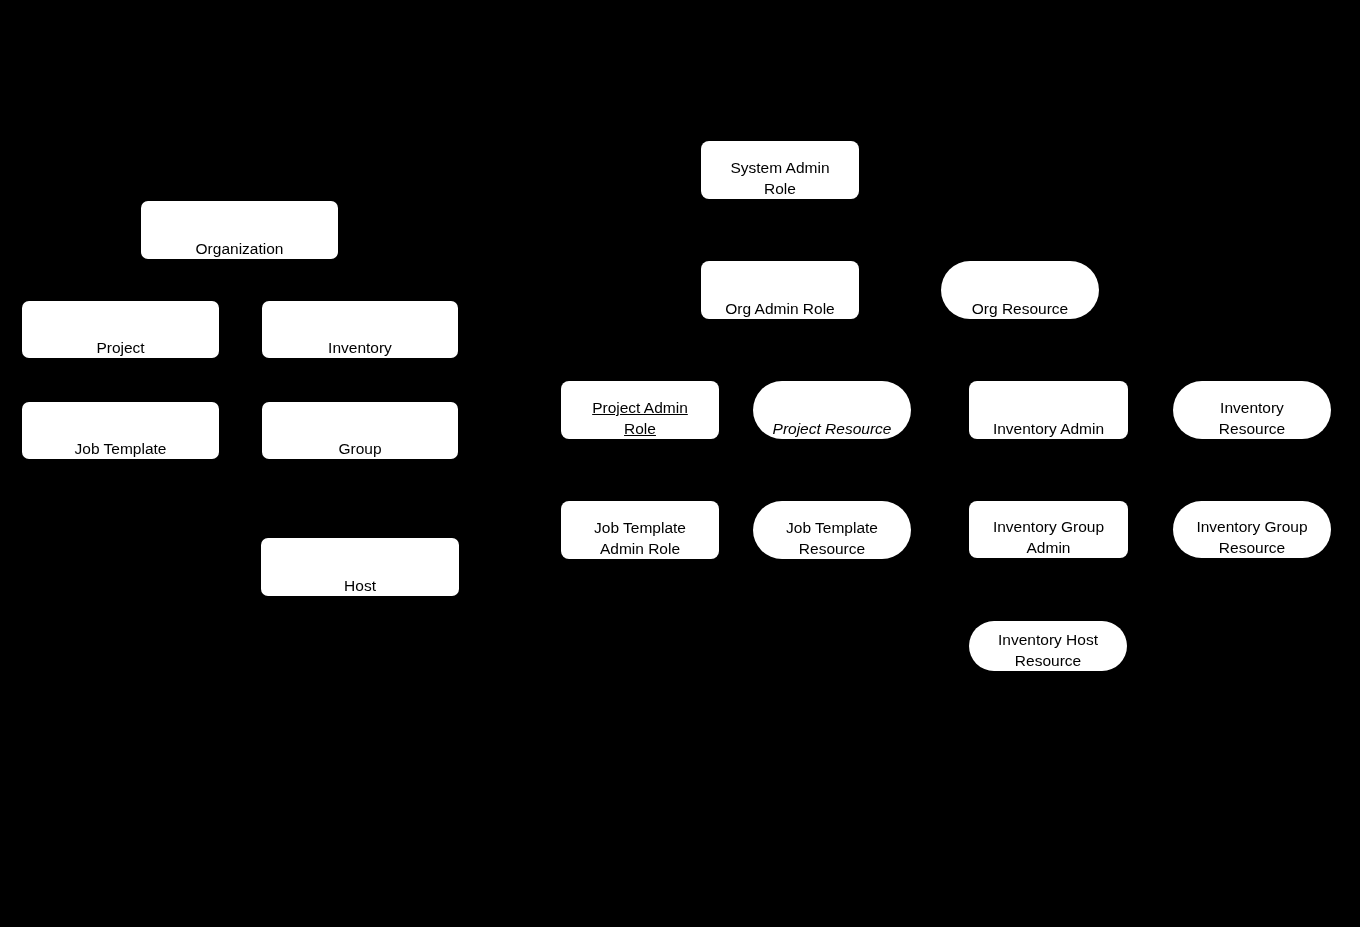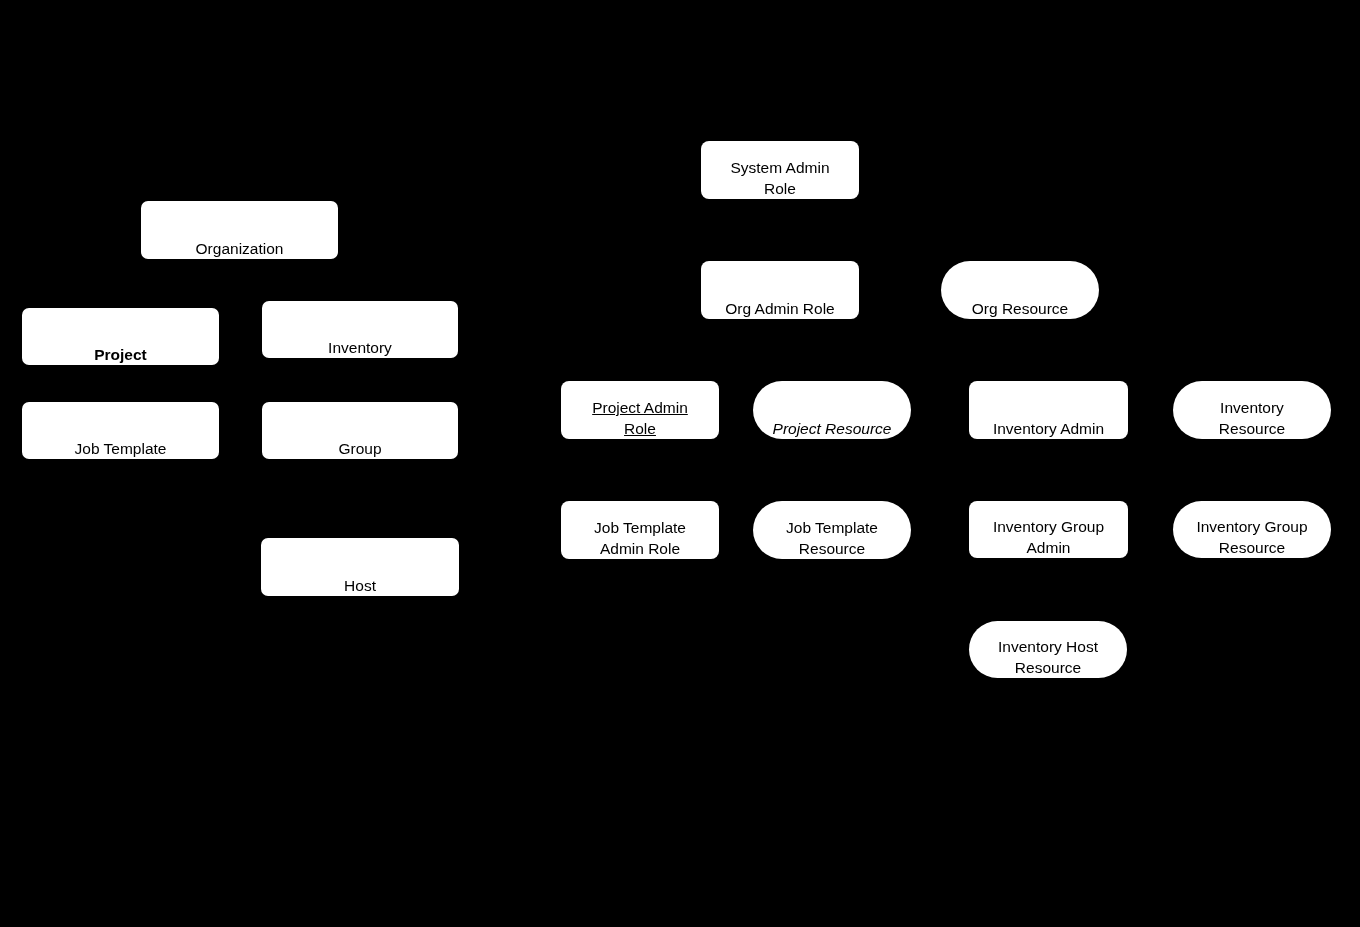--- a/index.html
+++ b/index.html
@@ -34,21 +34,21 @@
 </style>
 </head>
 <body>
 
 <div class="canvas">
 
   <div class="node rect-l" style="left:141px; top:201px; width:197px; height:58px;">
     <span>Organization</span>
   </div>
 
-  <div class="node rect-l" style="left:22px; top:308px; width:197px; height:57px;font-weight:bold;">
+  <div class="node rect-l" style="left:22px; top:301px; width:197px; height:57px;">
     <span>Project</span>
   </div>
 
   <div class="node rect-l" style="left:262px; top:301px; width:196px; height:57px;">
     <span>Inventory</span>
   </div>
 
   <div class="node rect-l" style="left:22px; top:402px; width:197px; height:57px;">
     <span>Job Template</span>
   </div>
@@ -105,18 +105,18 @@
   <div class="node rect" style="left:969px; top:501px; width:159px; height:57px;">
     <span>Inventory Group
 Admin</span>
   </div>
 
   <div class="node stadium" style="left:1173px; top:501px; width:158px; height:57px;">
     <span>Inventory Group
 Resource</span>
   </div>
 
-  <div class="node stadium" style="left:969px; top:621px; width:158px; height:57px;">
+  <div class="node stadium" style="left:969px; top:621px; width:158px; height:50px;">
     <span>Inventory Host
 Resource</span>
   </div>
 
 </div>
 
 </body></html>

